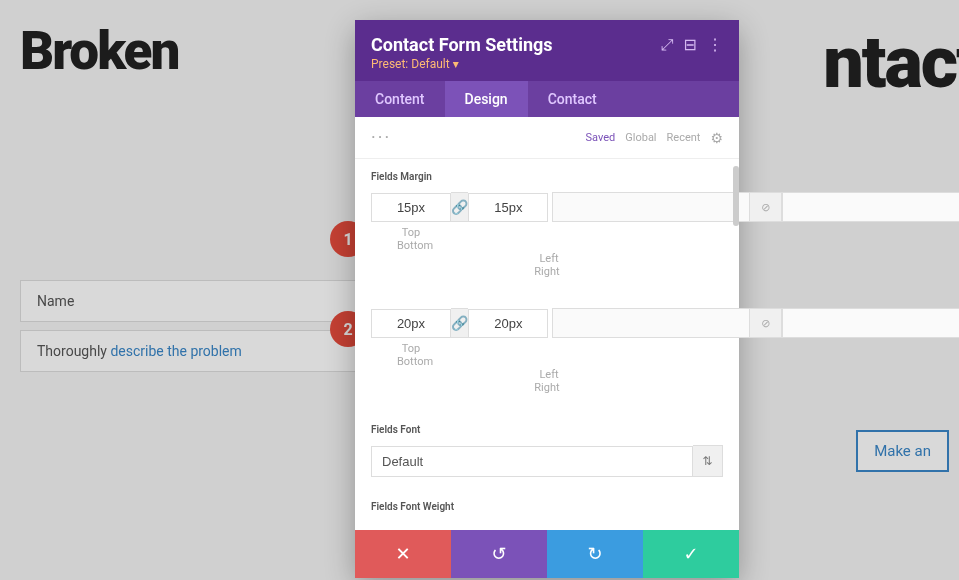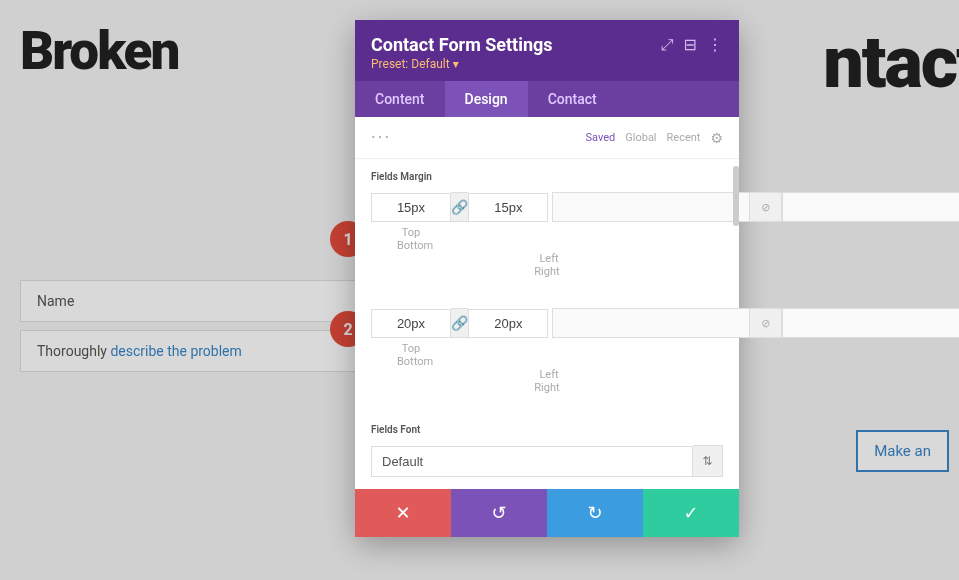--- a/index.html
+++ b/index.html
@@ -473,20 +473,23 @@
     <div class="section">
       <div class="section-title">Fields Font</div>
       <div class="font-select-row">
         <select class="font-select">
           <option>Default</option>
         </select>
         <div class="font-select-arrow">⇅</div>
       </div>
     </div>
 
+    <div class="section">
+      <div class="section-title">Fields Font Weight</div>
+    </div>
 
   </div>
 
   <div class="modal-scrollbar"></div>
 
   <div class="modal-footer">
     <button class="footer-btn cancel">
       <span>✕</span>
     </button>
     <button class="footer-btn undo">

